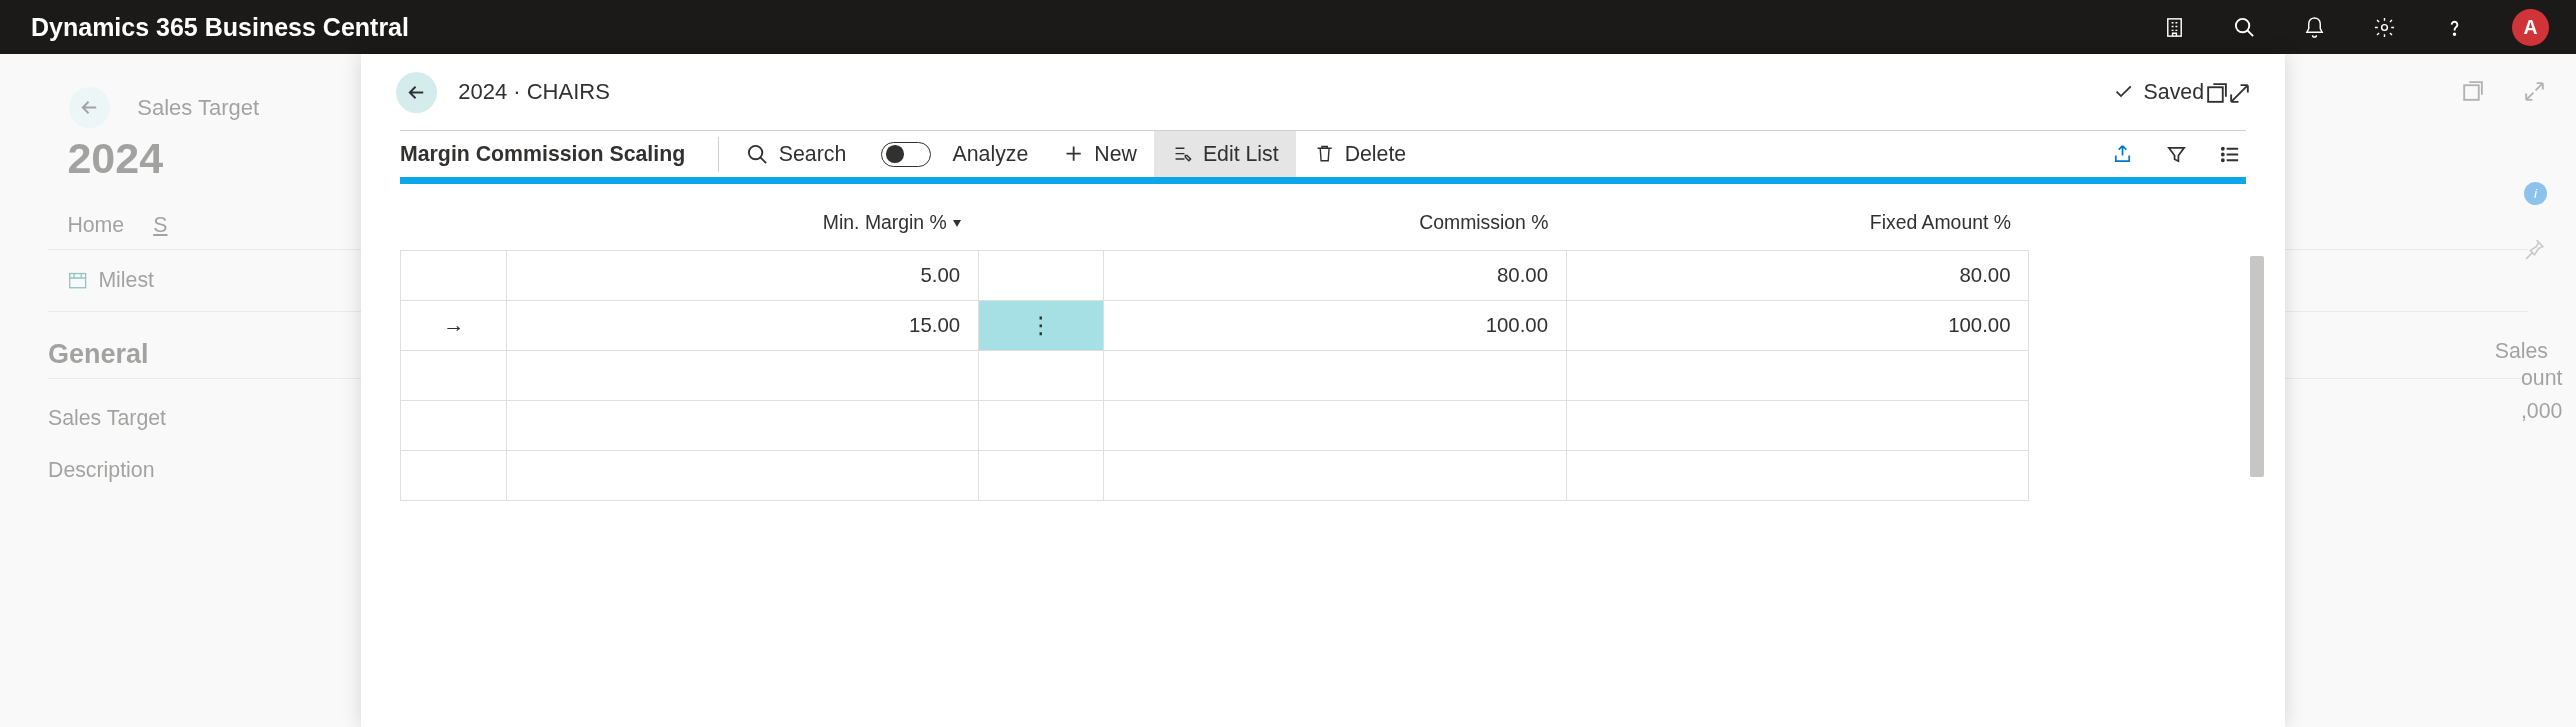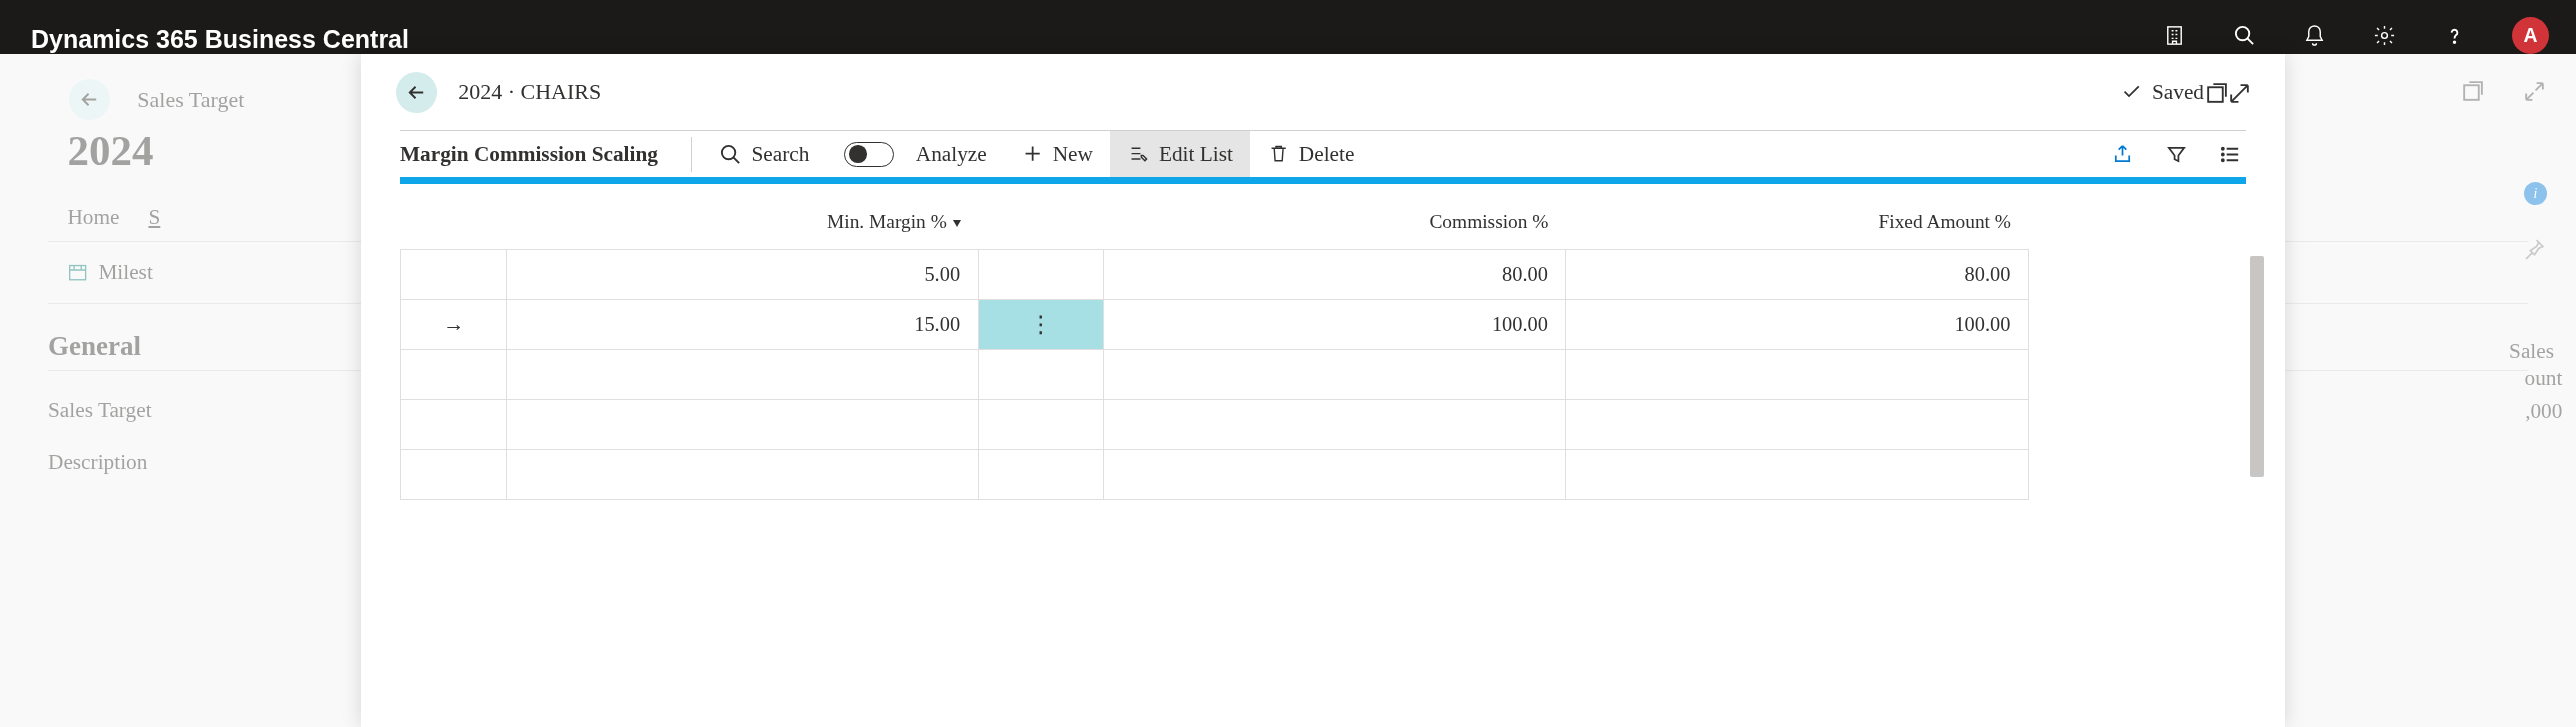--- a/index.html
+++ b/index.html
@@ -1,25 +1,25 @@
 <!DOCTYPE html>
 <html><head>
 <meta charset="utf-8">
 <style>
   * { box-sizing: border-box; }
   html, body { margin:0; padding:0; font-family: "Segoe UI", Arial, sans-serif; background:#f3f2f1; color:#323130; }
   body { width:2576px; height:727px; overflow:hidden; }
 
   
-  .titlebar { background:#1b1a19; height:54px; display:flex; align-items:flex-end; justify-content:space-between; padding:0 27px 0 31px; color:#fff; }
+  .titlebar { background:#1b1a19; height:54px; display:flex; align-items:center; justify-content:space-between; padding:0 27px 0 31px; color:#fff; }
   .app-title { font-size:25px; font-weight:600; }
   .titlebar-right { display:flex; align-items:center; gap:45px; }
   .title-icon { width:25px; height:25px; color:#fff; display:flex; align-items:center; justify-content:center; }
   .avatar { width:37px; height:37px; border-radius:50%; background:#d13438; color:#fff; display:flex; align-items:center; justify-content:center; font-weight:600; font-size:19.4px; }
-  .content-area { padding:0px 48px; position:relative; height:calc(100% - 54px);font-family:Liberation Serif, serif; }
+  .content-area { padding:8px 48px; position:relative; height:calc(100% - 54px); }
   .back-page { display:flex; flex-direction:column; }
   .back-header-row { display:flex; align-items:center; gap:27px; padding-top:23px; height:68px;}
   .circle-btn { width:41px; height:41px; border-radius:50%; background:#d4ecec; display:flex; align-items:center; justify-content:center; margin-left:21.3px; }
   .back-breadcrumb { font-size:22px; color:#323130; }
   .back-year { font-size:43px; font-weight:600; padding-left:19.4px; margin-top:3.9px; }
   .back-nav-row { display:flex; align-items:center; gap:29px; border-bottom:1px solid #d2d0ce; height:48px; padding-left:19.4px; font-size:21.3px; margin-top:19.4px;}
   .back-nav-item { color:#323130; }
   .back-sub-row { display:flex; align-items:center; gap:9.7px; height:62px; padding-left:19.4px; border-bottom:1px solid #d2d0ce; font-size:21.3px;}
   .sub-icon { width:21.3px; height:21.3px; color:#107c7c; }
   .general-head { font-size:27px; font-weight:600; color:#323130; padding-left:0px; border-bottom:1px solid #d2d0ce; padding-bottom:7.8px; margin-top:27px;}
@@ -152,21 +152,21 @@
     <svg viewBox="0 0 24 24" width="25" height="25" fill="none" stroke="currentColor" stroke-width="1.8">
         <path d="M4 20l7-7M4 20v-6M4 20h6M20 4l-7 7M20 4v6M20 4h-6"></path>
       </svg>
   </div>
   <div class="info-dot" style="right:29px; top:128px;">i</div>
   <div class="pin-icon" style="right:29px; top:182px;">
     <svg viewBox="0 0 24 24" width="25" height="25" fill="none" stroke="currentColor" stroke-width="1.6">
         <path d="M14 4l6 6-4 2-4 6-2-2-6 6 6-6-2-2 6-4 2-4z"></path>
       </svg>
   </div>
-  <div class="right-frag" style="right:22px; top:285px;">Sales</div>
+  <div class="right-frag" style="right:28px; top:285px;">Sales</div>
   <div class="right-frag" style="right:13.6px; top:312px;">ount</div>
   <div class="right-frag" style="right:13.6px; top:345px;">,000</div>
 
   <div class="overlay"></div>
 
   <div class="dialog">
     <div class="dialog-top">
       <div class="circle-btn">
         <svg viewBox="0 0 24 24" width="23" height="23" fill="none" stroke="#323130" stroke-width="2">
             <path d="M19 12H5M11 18l-6-6 6-6"></path>

